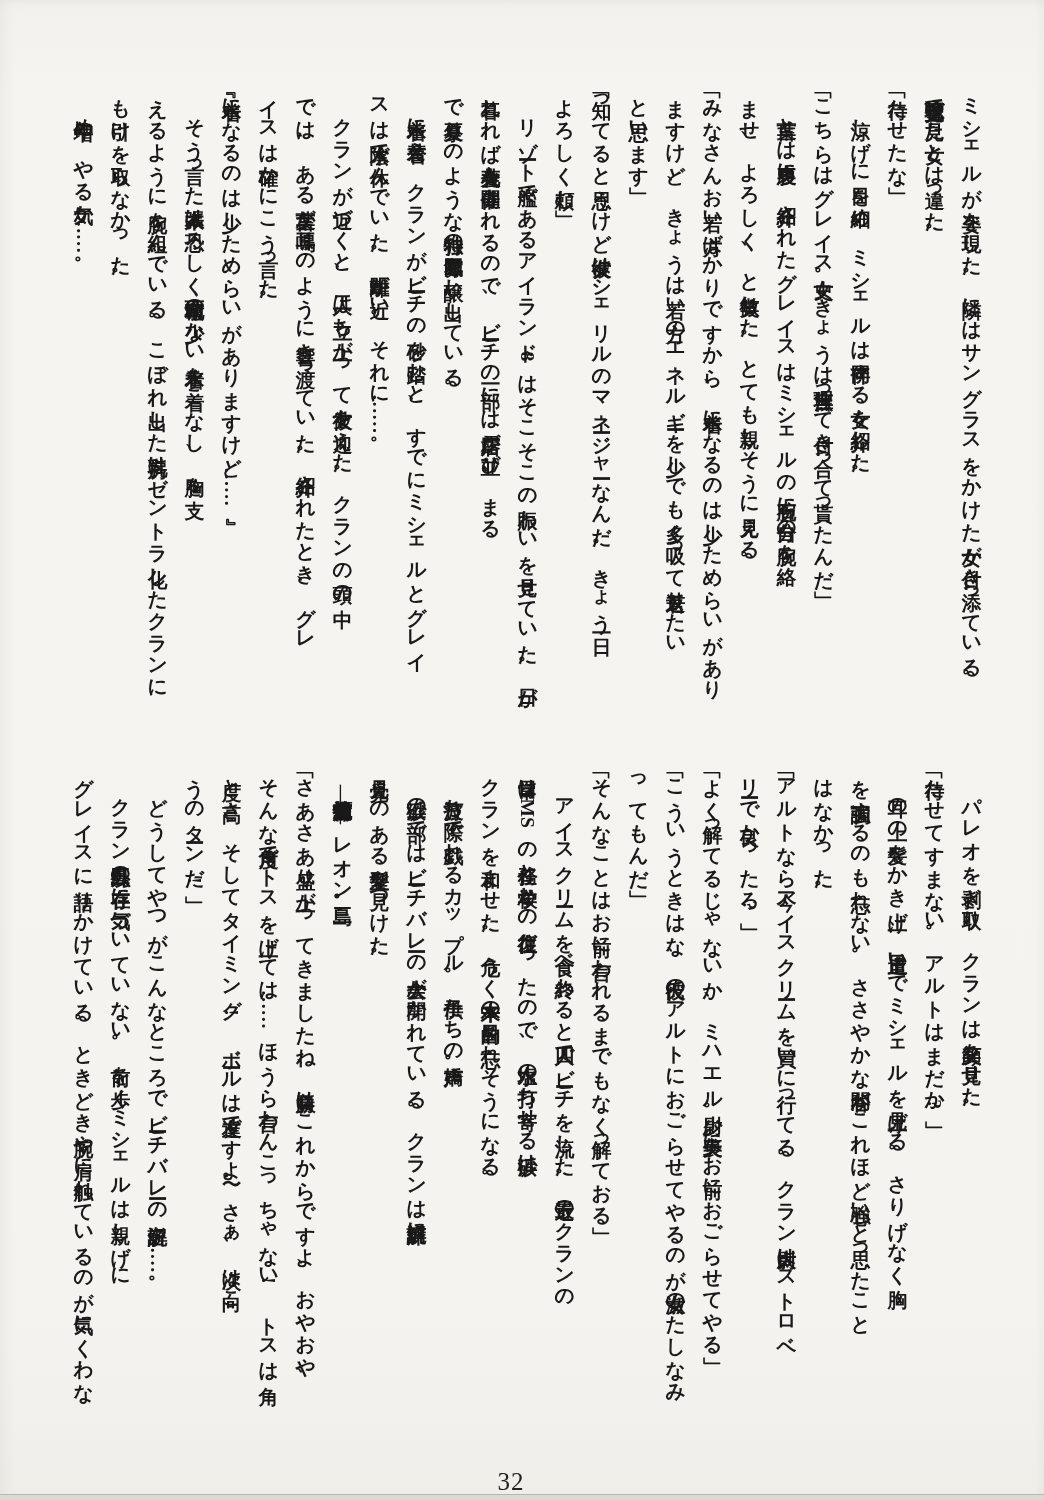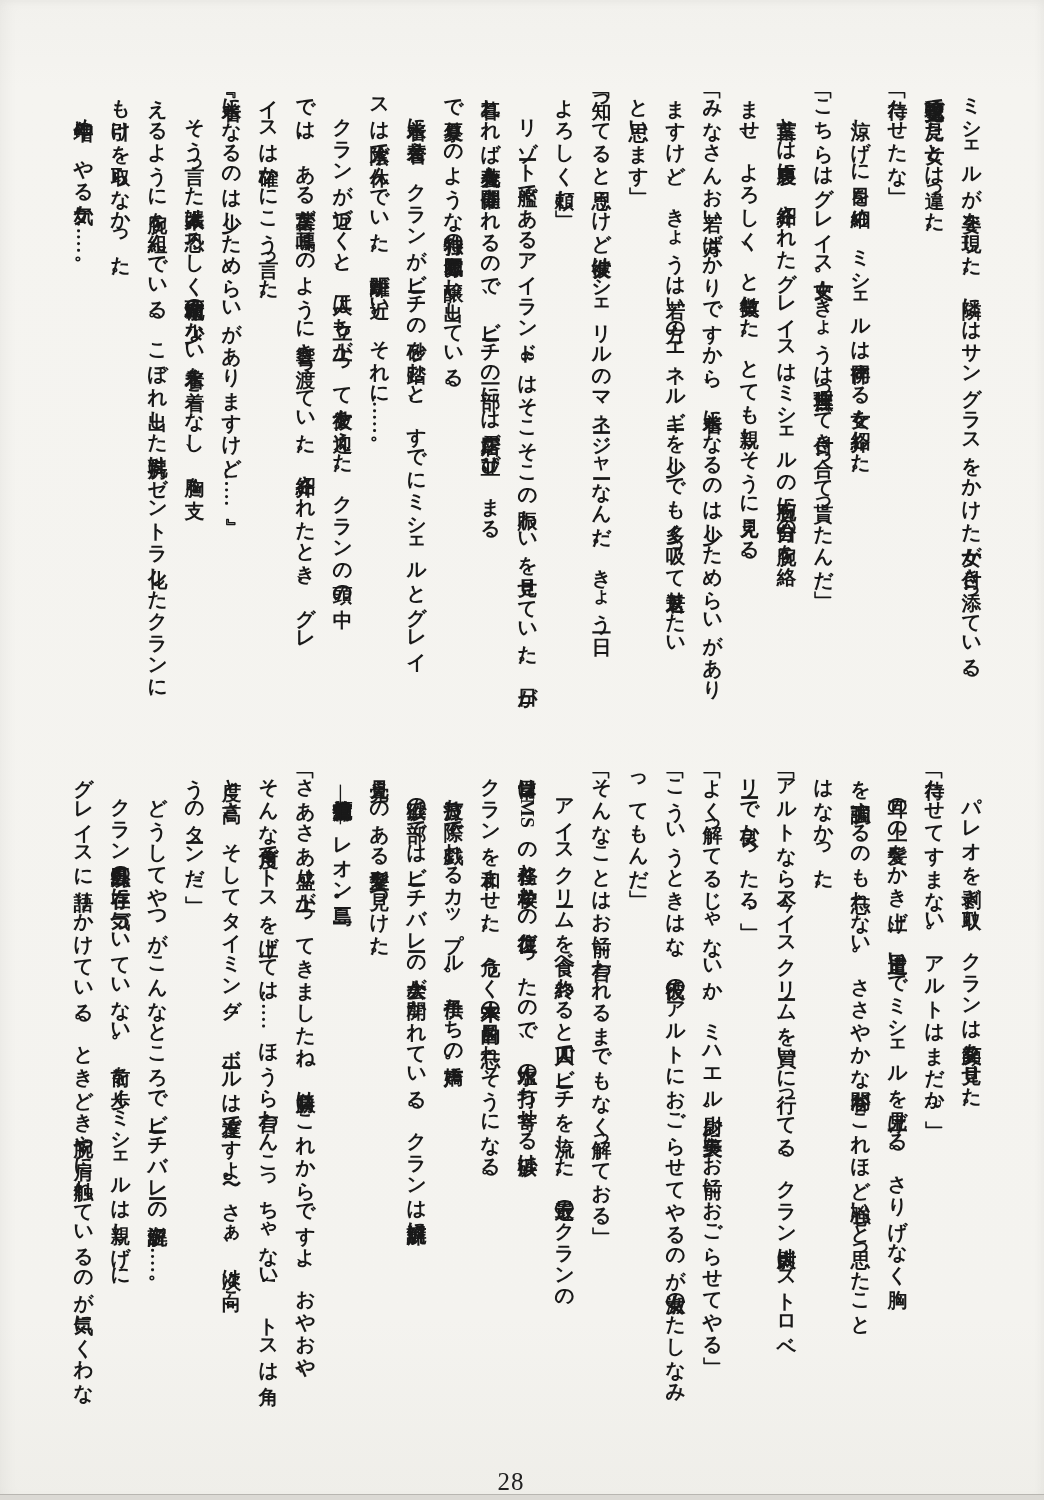--- a/index.html
+++ b/index.html
@@ -111,17 +111,17 @@
       <div class="vline">　大統領首席補佐官――レオン三島。</div>
       <div class="vline">「さあさあ盛り上がってきましたね、勝負はこれからですよ、おやおや、</div>
       <div class="vline">そんな角度でトスを上げては……ほうら言わんこっちゃない!　トスは角</div>
       <div class="vline">度と高さ、そしてタイミング!　ボールは友達ですよ〜。さぁ、次は向こ</div>
       <div class="vline">うのターンだ!」</div>
       <div class="vline">　どうしてやつがこんなところでビーチバレーの解説を……。</div>
       <div class="vline">　クラン以外三島の存在に気づいていない。前を歩くミシェルは親しげに</div>
       <div class="vline">グレイスに語りかけている。ときどき腕や肩に触れているのが気にくわな</div>
     </div>
 
-  <div class="page-number">28</div>
+  <div class="page-number">32</div>
 
   <div class="scan-edge"></div>
 
 </div>
 
 </body></html>

